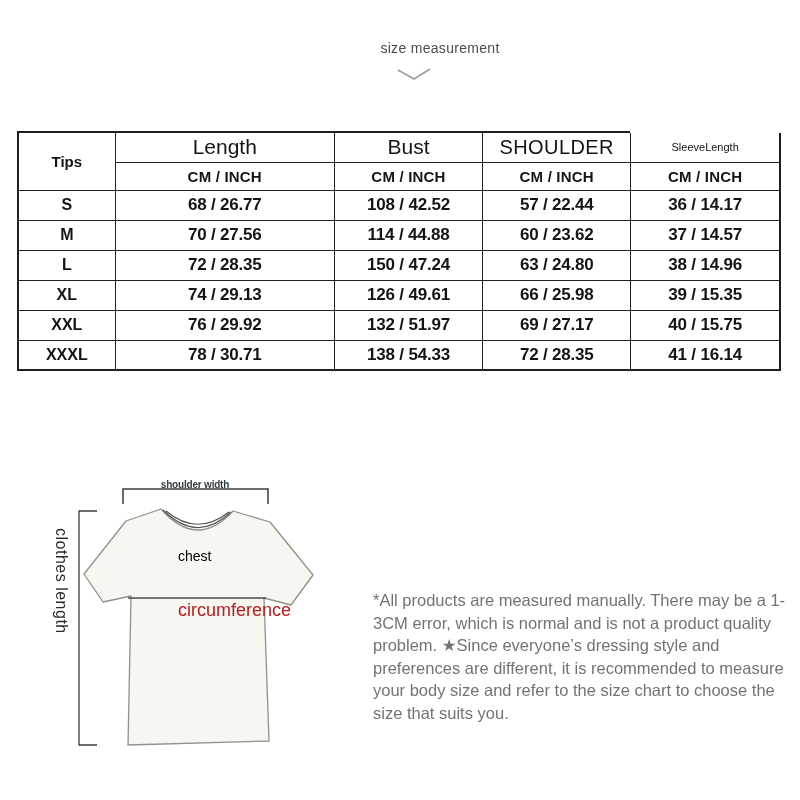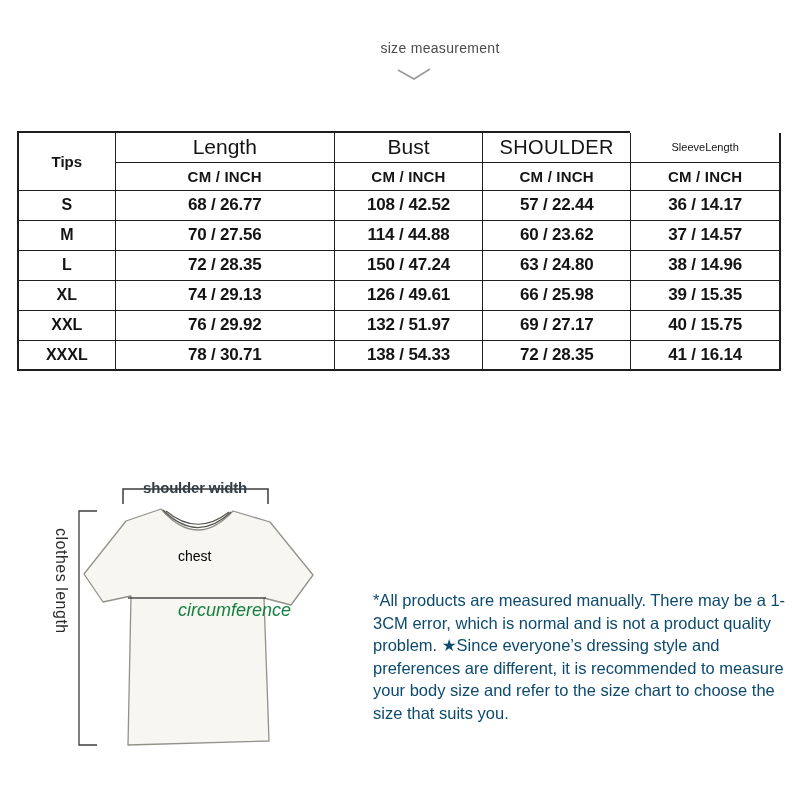--- a/index.html
+++ b/index.html
@@ -48,43 +48,43 @@
   .h-shoulder { font-size: 20px; font-weight: 400; color: #383838; letter-spacing: 0.4px; }
   .h-sleeve { font-size: 11px; font-weight: 400; color: #383838; border-top: 2px solid #ffffff !important; }
   .h-unit { font-size: 15px; font-weight: 700; color: #151515; letter-spacing: 0.2px; }
   .c-size { font-size: 16px; font-weight: 700; }
   .c-val  { font-size: 17px; font-weight: 700; letter-spacing: -0.2px; }
 
   
   .diagram-svg { position: absolute; left: 40px; top: 440px; }
   .lbl-shoulder {
     position: absolute; left: 115px; top: 479px; width: 160px;
-    text-align: center; font-size: 15px; font-weight: 700; color: #323e47;
+    text-align: center; font-size: 10px; font-weight: 700; color: #323e47;
     letter-spacing: -0.2px;
   }
   .lbl-chest1 { position: absolute; left: 178px; top: 548px; font-size: 14px; color: #000000; }
-  .lbl-chest2 { position: absolute; left: 178px; top: 600px; font-size: 18px; color: #15803d; font-style: italic; }
+  .lbl-chest2 { position: absolute; left: 178px; top: 600px; font-size: 18px; color: #b91c1c; }
   .lbl-length {
     position: absolute; left: 52px; top: 528px; height: 200px;
     writing-mode: vertical-rl;
     font-size: 16px; color: #2b2b2b; letter-spacing: 0.5px;
   }
 
   
   .tips-header {
     position: absolute; left: 376px; top: 565px; width: 376px;
     display: flex; align-items: center;
   }
   .tips-line { border-top: 2px solid #2f2f2f; height: 0; }
   .tips-line.l { width: 137px; margin-right: 6px; }
   .tips-line.r { width: 141px; margin-left: 22px; }
   .tips-title { font-size: 23px; font-weight: 700; color: #d4242c; line-height: 1; }
   .tips-body {
     position: absolute; left: 373px; top: 589px; width: 415px;
-    font-size: 16.5px; line-height: 22.5px; color: #0c4a6e;
+    font-size: 16.5px; line-height: 22.5px; color: #737373;
   }
 </style>
 </head>
 <body>
 
 <div class="page">
 
   <div class="title">size measurement</div>
   <svg class="chevron" width="36" height="14" viewBox="0 0 36 14">
     <polyline points="2,2 18,11 34,1" fill="none" stroke="#9b9b9b" stroke-width="1.6"></polyline>

